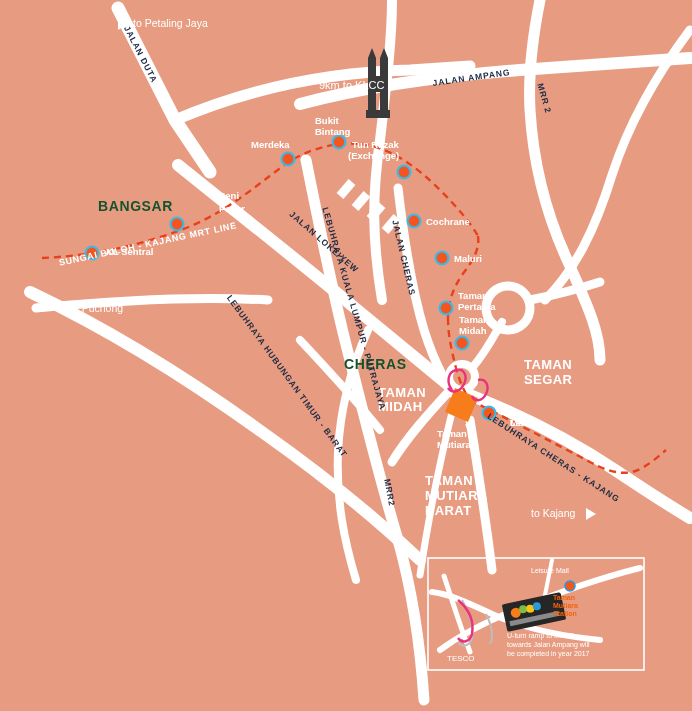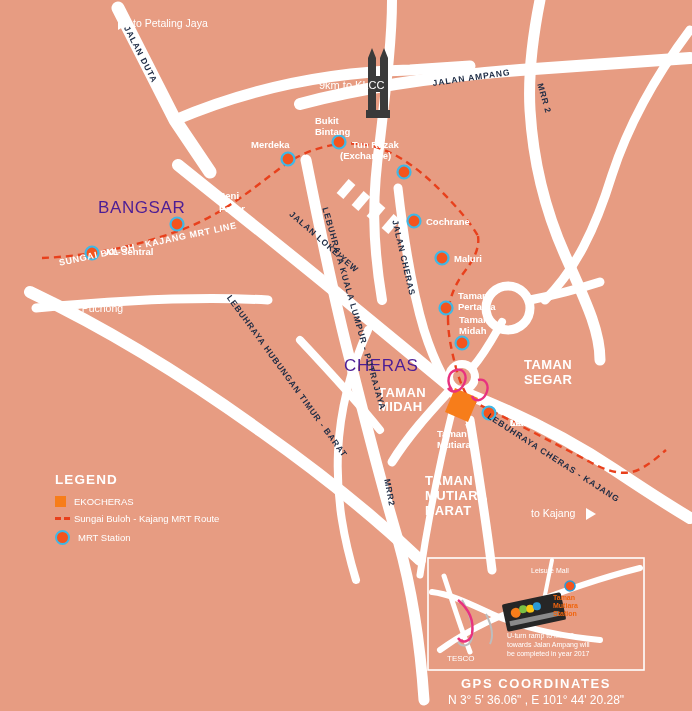--- a/index.html
+++ b/index.html
@@ -3,21 +3,21 @@
 <meta charset="utf-8">
 <style>
   html,body{margin:0;padding:0;background:#fff;}
   #map-root{
     position:relative;width:692px;height:711px;overflow:hidden;
     background:#e79c82;
     font-family:"Liberation Sans", sans-serif;
   }
   #map-svg{position:absolute;left:0;top:0;width:692px;height:711px;}
   .lbl{position:absolute;white-space:nowrap;pointer-events:none;}
-  .place-lg{color:#4c1d95;font-size:17px;font-weight:normal;letter-spacing:.6px;}
+  .place-lg{color:#14532d;font-size:14px;font-weight:bold;letter-spacing:.6px;}
   .place-md{color:#ffffff;font-size:13px;font-weight:bold;letter-spacing:.4px;}
   .sta{color:#ffffff;font-size:9.5px;font-weight:bold;line-height:11px;}
   .towhite{color:#ffffff;font-size:10.5px;}
   .road{color:#1d2b44;font-size:8.5px;font-weight:bold;letter-spacing:.9px;}
   .mrtline-lbl{color:#ffffff;font-size:9px;font-weight:bold;letter-spacing:.7px;}
   .legend-title{color:#ffffff;font-size:13.5px;font-weight:bold;letter-spacing:1.1px;}
   .legend-item{color:#ffffff;font-size:9.5px;}
   .inset-txt{color:#ffffff;font-size:7px;line-height:9px;text-align:center;}
   .inset-sta{color:#f0650f;font-size:7px;font-weight:bold;line-height:8.5px;text-align:center;}
   .gps-title{color:#ffffff;font-size:13px;font-weight:bold;letter-spacing:1.6px;}
@@ -191,21 +191,21 @@
   <div class="lbl sta" style="left:510px;top:406px;margin-top:11px;">Leisure</div>
   <div class="lbl sta" style="left:510px;top:417px;">Mall</div>
 
   <div class="lbl sta" style="left:106px;top:246px;">KL Sentral</div>
   <div class="lbl sta" style="left:219px;top:179px;margin-top:24px;">Pasar</div>
   <div class="lbl sta" style="left:219px;top:190px;">Seni</div>
   <div class="lbl sta" style="left:251px;top:139px;">Merdeka</div>
   <div class="lbl sta" style="left:315px;top:115px;">Bukit</div>
   <div class="lbl sta" style="left:315px;top:126px;">Bintang</div>
   <div class="lbl sta" style="left:352px;top:139px;">Tun Razak</div>
-  <div class="lbl sta" style="left:340px;top:150px;">(Exchange)</div>
+  <div class="lbl sta" style="left:348px;top:150px;">(Exchange)</div>
   <div class="lbl sta" style="left:426px;top:216px;">Cochrane</div>
   <div class="lbl sta" style="left:454px;top:253px;">Maluri</div>
   <div class="lbl sta" style="left:458px;top:290px;">Taman</div>
   <div class="lbl sta" style="left:458px;top:301px;">Pertama</div>
   <div class="lbl sta" style="left:459px;top:314px;">Taman</div>
   <div class="lbl sta" style="left:459px;top:325px;">Midah</div>
   <div class="lbl sta" style="left:437px;top:428px;">Taman</div>
   <div class="lbl sta" style="left:437px;top:439px;">Mutiara</div>
 
   <div class="lbl road rot" style="left:131px;top:24px;transform:rotate(63deg);">JALAN DUTA</div>
@@ -213,43 +213,24 @@
   <div class="lbl road rot" style="left:545px;top:82px;transform:rotate(74deg);">MRR 2</div>
   <div class="lbl road rot" style="left:294px;top:209px;transform:rotate(41deg);">JALAN LOKE YEW</div>
   <div class="lbl road rot" style="left:330px;top:206px;transform:rotate(74deg);">LEBUHRAYA KUALA LUMPUR - PUTRAJAYA</div>
   <div class="lbl road rot" style="left:400px;top:219px;transform:rotate(77deg);">JALAN CHERAS</div>
   <div class="lbl road rot" style="left:233px;top:293px;transform:rotate(54deg);">LEBUHRAYA HUBUNGAN TIMUR - BARAT</div>
   <div class="lbl road rot" style="left:491px;top:411px;transform:rotate(33deg);">LEBUHRAYA CHERAS - KAJANG</div>
   <div class="lbl road rot" style="left:392px;top:478px;transform:rotate(79deg);">MRR2</div>
 
   <div class="lbl mrtline-lbl rot" style="left:58px;top:258px;transform:rotate(-12deg);">SUNGAI BULOH - KAJANG MRT LINE</div>
 
-  <div style="position:absolute;left:55px;top:472px;">
-    <div class="legend-title">LEGEND</div>
-    <div style="display:flex;align-items:center;margin-top:9px;">
-      <span style="width:11px;height:11px;background:#f77d1a;display:inline-block;margin-right:8px;"></span>
-      <span class="legend-item">EKOCHERAS</span>
-    </div>
-    <div style="display:flex;align-items:center;margin-top:6px;">
-      <span style="width:15px;height:0;border-top:3px dashed #e8401c;display:inline-block;margin-right:4px;"></span>
-      <span class="legend-item">Sungai Buloh - Kajang MRT Route</span>
-    </div>
-    <div style="display:flex;align-items:center;margin-top:6px;">
-      <span style="width:11px;height:11px;border-radius:50%;background:#f4541d;border:2px solid #3fb8e6;display:inline-block;margin-right:8px;"></span>
-      <span class="legend-item">MRT Station</span>
-    </div>
-  </div>
 
   <div class="lbl inset-txt" style="left:531px;top:566px;">Leisure Mall</div>
   <div class="lbl inset-txt" style="left:447px;top:654px;font-size:8px;">TESCO</div>
   <div class="lbl inset-sta" style="left:553px;top:594px;">Taman</div>
   <div class="lbl inset-sta" style="left:553px;top:602px;">Mutiara</div>
   <div class="lbl inset-sta" style="left:553px;top:610px;">Station</div>
   <div class="lbl inset-txt" style="left:507px;top:631px;">U-turn ramp to MRR2</div>
   <div class="lbl inset-txt" style="left:507px;top:640px;">towards Jalan Ampang will</div>
   <div class="lbl inset-txt" style="left:507px;top:649px;">be completed in year 2017</div>
 
-  <div style="position:absolute;left:428px;top:676px;width:216px;text-align:center;">
-    <div class="gps-title">GPS COORDINATES</div>
-    <div class="gps-val" style="margin-top:2px;">N 3° 5' 36.06" , E 101° 44' 20.28"</div>
-  </div>
 
 </div>
 
 </body></html>

